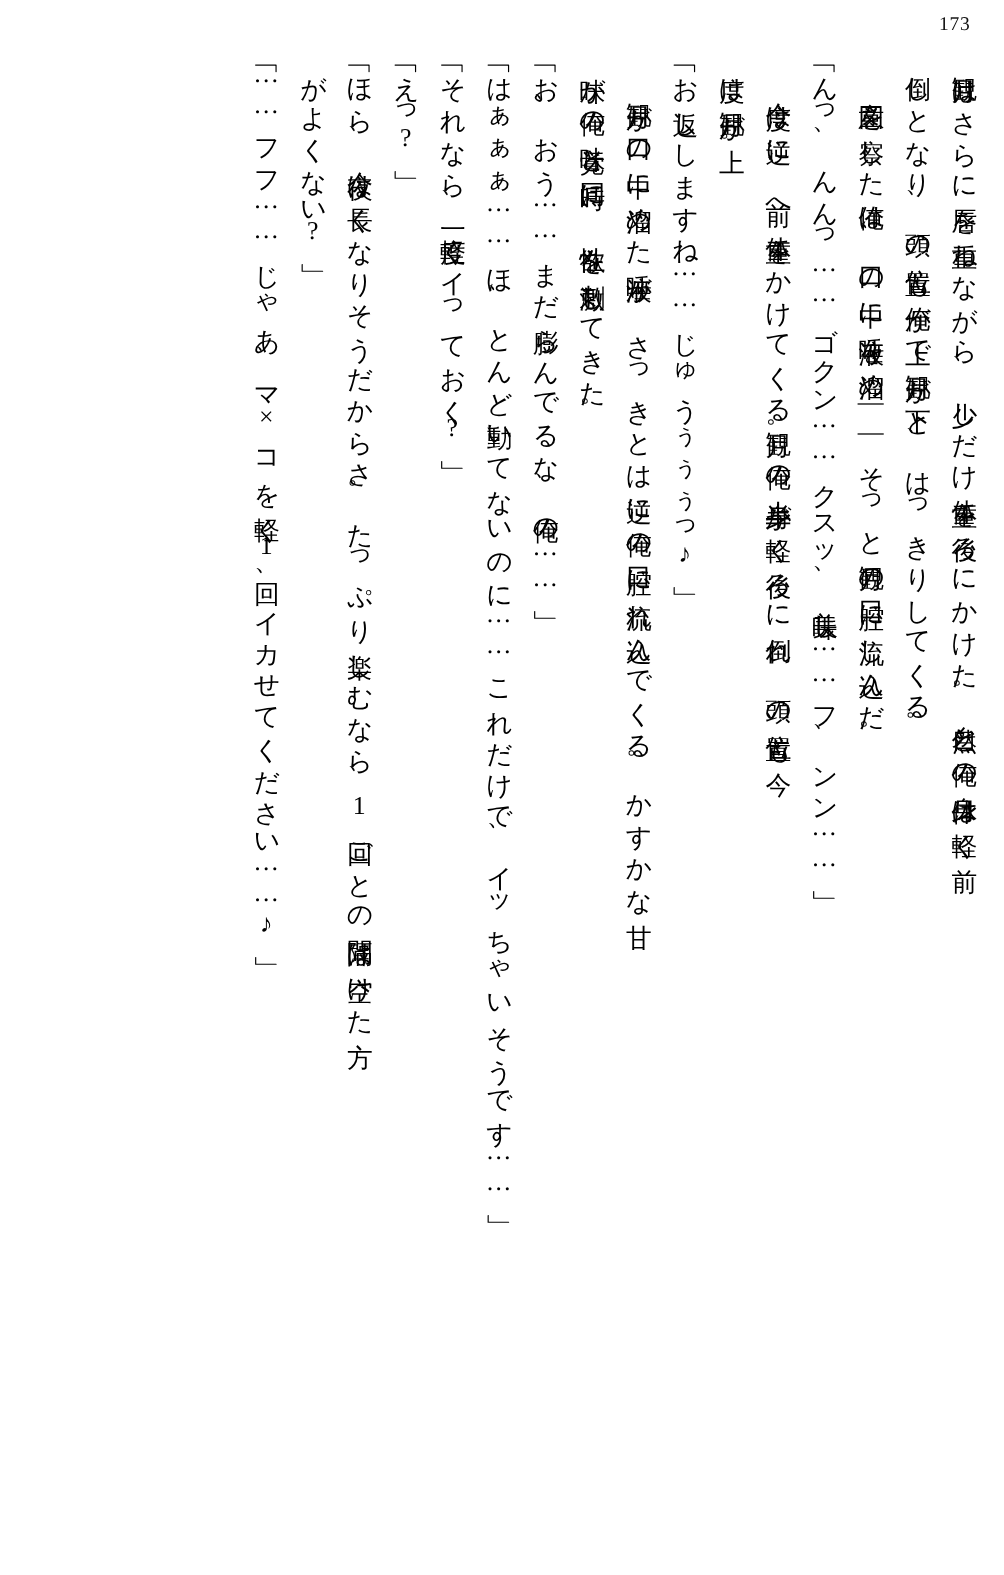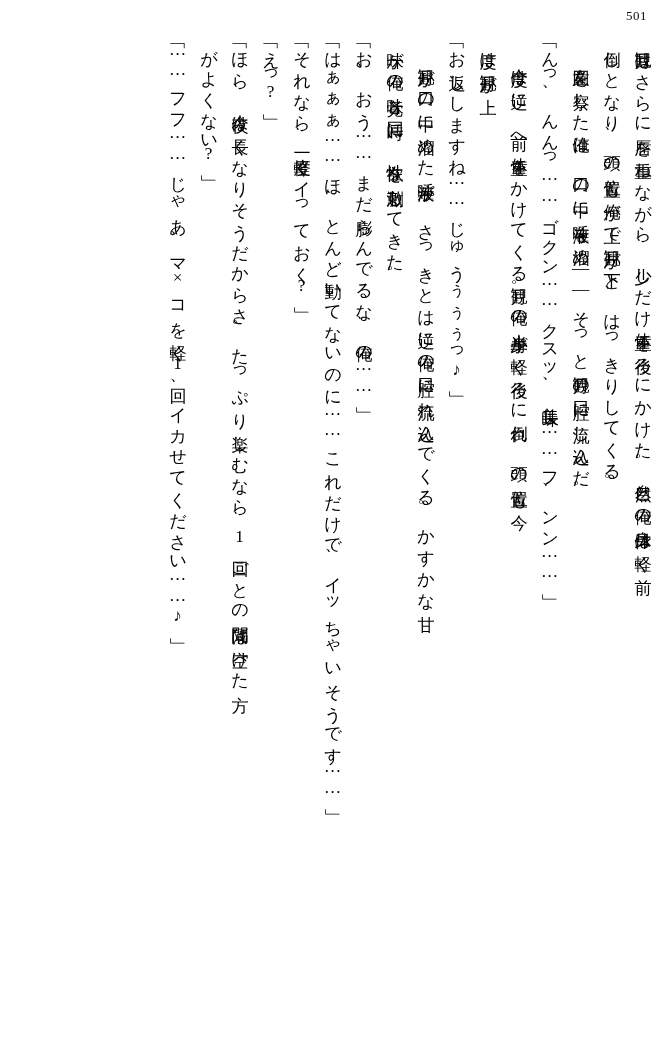--- a/index.html
+++ b/index.html
@@ -56,21 +56,21 @@
     font-family: "Liberation Serif", "DejaVu Serif", serif;
   }
   .vline.indent {
     padding-top: 17px;
   }
 </style>
 </head>
 <body>
 
 <div class="page">
-  <div class="page-number">501</div>
+  <div class="page-number">173</div>
   <div class="text-body">
       <div class="vline">観月はさらに唇を重ねながら、少しだけ体重を後ろにかけた。自然と俺の身体は軽く前</div>
       <div class="vline">倒しとなり、頭の位置も俺が上で観月が下と、はっきりしてくる。</div>
       <div class="vline indent">意図を察した俺は、口の中に唾液を溜め——そっと観月の口腔に流し込んだ。</div>
       <div class="vline">「んっ、んんっ……ゴクン……クスッ、美味し……フ、ンン……」</div>
       <div class="vline indent">今度は逆に、前へ体重をかけてくる観月。俺の上半身が軽く後ろに倒れ、頭の位置も今</div>
       <div class="vline">度は観月が上。</div>
       <div class="vline">「お返ししますね……じゅうぅぅぅっ♪」</div>
       <div class="vline indent">観月が口の中に溜めた唾液が、さっきとは逆に俺の口腔に流れ込んでくる。かすかな甘</div>
       <div class="vline">味が俺の味覚と同時に、性欲を刺激してきた。</div>

